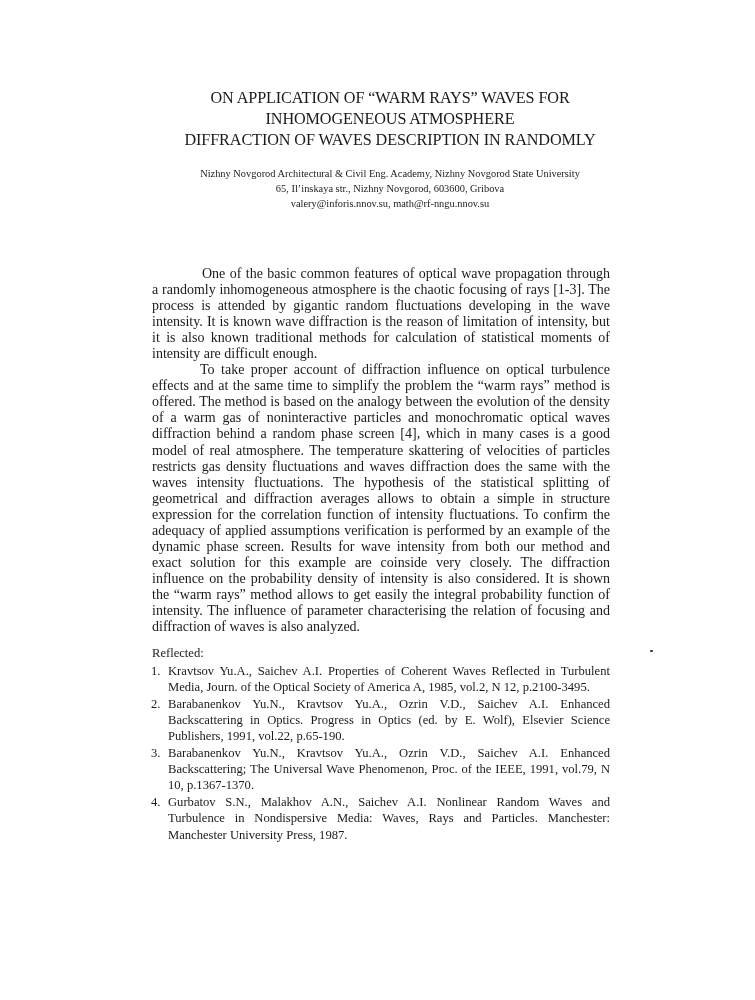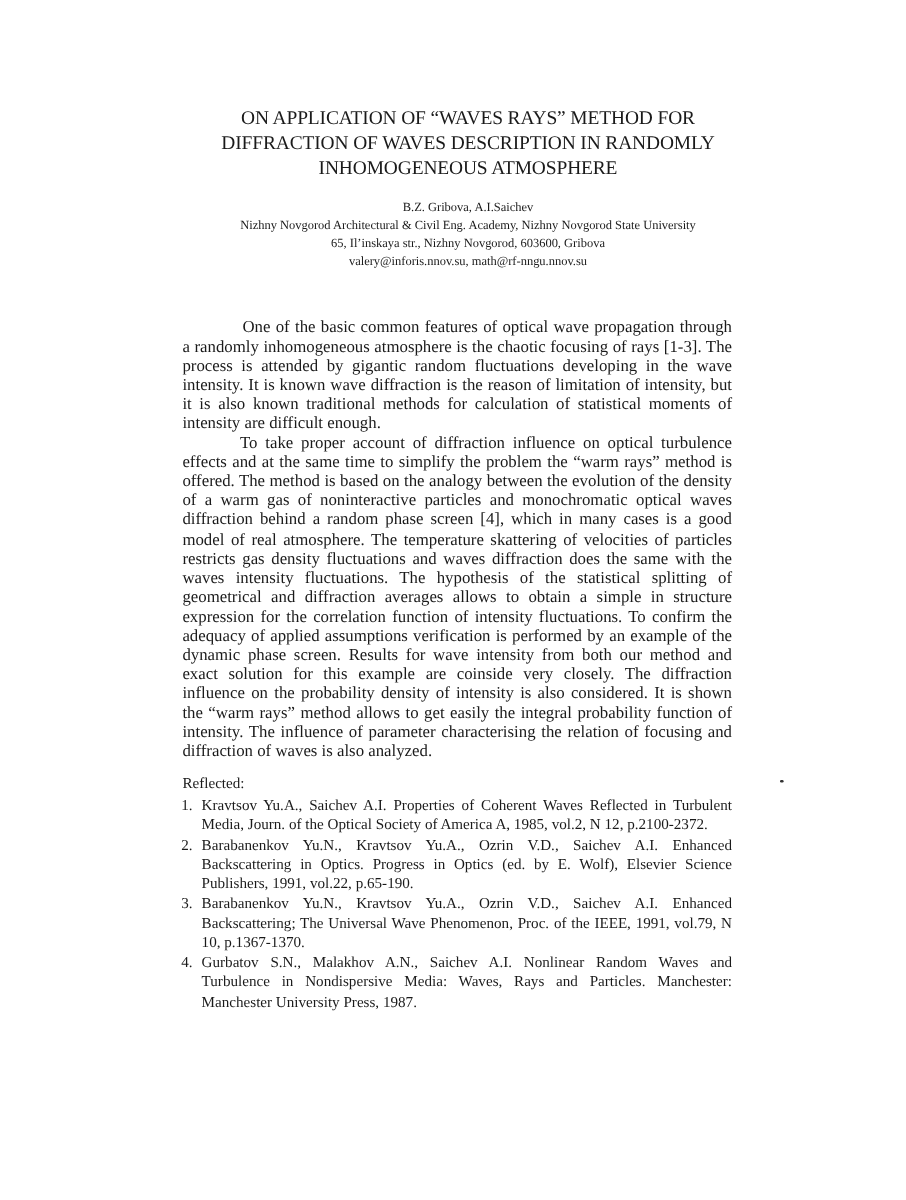--- a/index.html
+++ b/index.html
@@ -30,40 +30,39 @@
   .refs-heading { margin: 0 0 2px 0; }
   .refs ol { margin: 0; padding: 0; list-style: none; }
   .refs li { position: relative; padding-left: 16px; text-align: justify; margin-bottom: 1px; }
   .refs li .num { position: absolute; left: -1px; top: 0; }
   .speck { position: absolute; width: 3px; height: 2px; background: #333; border-radius: 1px; }
 </style>
 </head>
 <body>
 
 <div class="title">
-  <div>ON APPLICATION OF “WAVES RAYS” METHOD FOR</div>
+  <div>ON APPLICATION OF “WARM RAYS” WAVES FOR</div>
+  <div>INHOMOGENEOUS  ATMOSPHERE</div>
   <div>DIFFRACTION OF WAVES DESCRIPTION IN RANDOMLY</div>
-  <div>INHOMOGENEOUS  ATMOSPHERE</div>
 </div>
 
 <div class="authors">
-  <div>B.Z. Gribova,  A.I.Saichev</div>
   <div>Nizhny Novgorod Architectural &amp; Civil Eng. Academy, Nizhny Novgorod State University</div>
   <div>65, Il’inskaya  str., Nizhny Novgorod, 603600, Gribova</div>
   <div>valery@inforis.nnov.su,  math@rf-nngu.nnov.su</div>
 </div>
 
 <div class="body">
   <p>One of the basic common features of optical wave propagation through  a randomly inhomogeneous atmosphere is the chaotic focusing of rays [1-3]. The process is attended by gigantic random fluctuations developing in the wave intensity. It is known wave diffraction is the reason of limitation of intensity, but it is also known traditional methods for calculation of  statistical moments of intensity are difficult enough.</p>
   <p class="p2">To take proper account of diffraction influence on optical turbulence effects and at the same time to simplify the  problem  the “warm rays” method is offered. The method is based on the analogy between the evolution of the density of a warm gas of noninteractive particles and monochromatic optical waves diffraction behind a random phase screen [4], which in many cases is a good model of real atmosphere. The temperature skattering of velocities of particles restricts gas density fluctuations and waves diffraction does the same with the waves intensity fluctuations. The hypothesis of the statistical splitting of geometrical and diffraction averages allows to obtain a simple in structure expression for the correlation  function  of intensity fluctuations. To confirm  the adequacy of applied assumptions verification is performed by an  example  of  the  dynamic  phase screen. Results for wave intensity from both our method and exact solution for this example are coinside very closely. The diffraction influence on the probability density of intensity is also considered. It is shown the “warm rays” method allows to get easily the integral probability function of intensity. The influence of parameter characterising the relation of focusing and diffraction of waves is also analyzed.</p>
 </div>
 
 <div class="refs">
   <div class="refs-heading">Reflected:</div>
   <ol>
-    <li><span class="num">1.</span><span>Kravtsov Yu.A., Saichev  A.I.  Properties  of  Coherent  Waves  Reflected in Turbulent Media, Journ. of the Optical Society of America A, 1985, vol.2, N 12, p.2100-2372.</span></li>
+    <li><span class="num">1.</span><span>Kravtsov Yu.A., Saichev  A.I.  Properties  of  Coherent  Waves  Reflected in Turbulent Media, Journ. of the Optical Society of America A, 1985, vol.2, N 12, p.2100-3495.</span></li>
     <li><span class="num">2.</span><span>Barabanenkov Yu.N., Kravtsov Yu.A., Ozrin V.D.,  Saichev A.I.  Enhanced Backscattering in Optics. Progress in Optics (ed.  by   E. Wolf), Elsevier Science Publishers, 1991, vol.22, p.65-190.</span></li>
     <li><span class="num">3.</span><span>Barabanenkov Yu.N., Kravtsov Yu.A., Ozrin V.D.,  Saichev  A.I.   Enhanced Backscattering; The Universal Wave Phenomenon,  Proc. of the IEEE, 1991, vol.79, N 10, p.1367-1370.</span></li>
     <li><span class="num">4.</span><span>Gurbatov S.N., Malakhov A.N., Saichev  A.I. Nonlinear  Random   Waves and Turbulence in Nondispersive Media: Waves,  Rays  and   Particles. Manchester: Manchester University Press, 1987.</span></li>
   </ol>
 </div>
 
 <div class="speck" style="left:650px; top:650px;"></div>
 
 </body></html>

